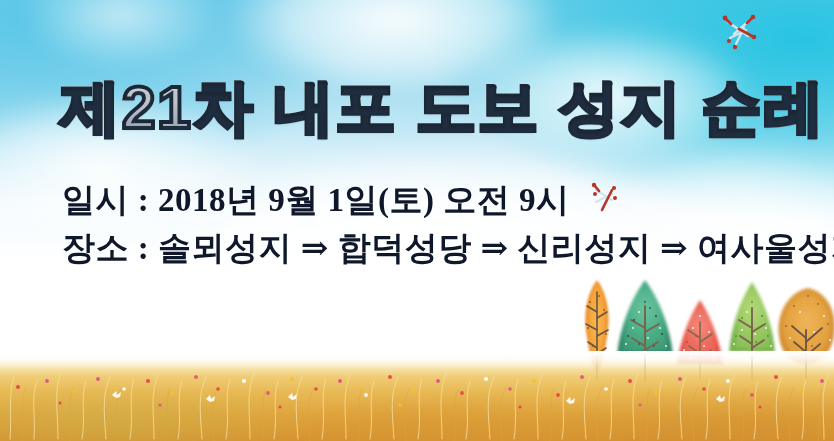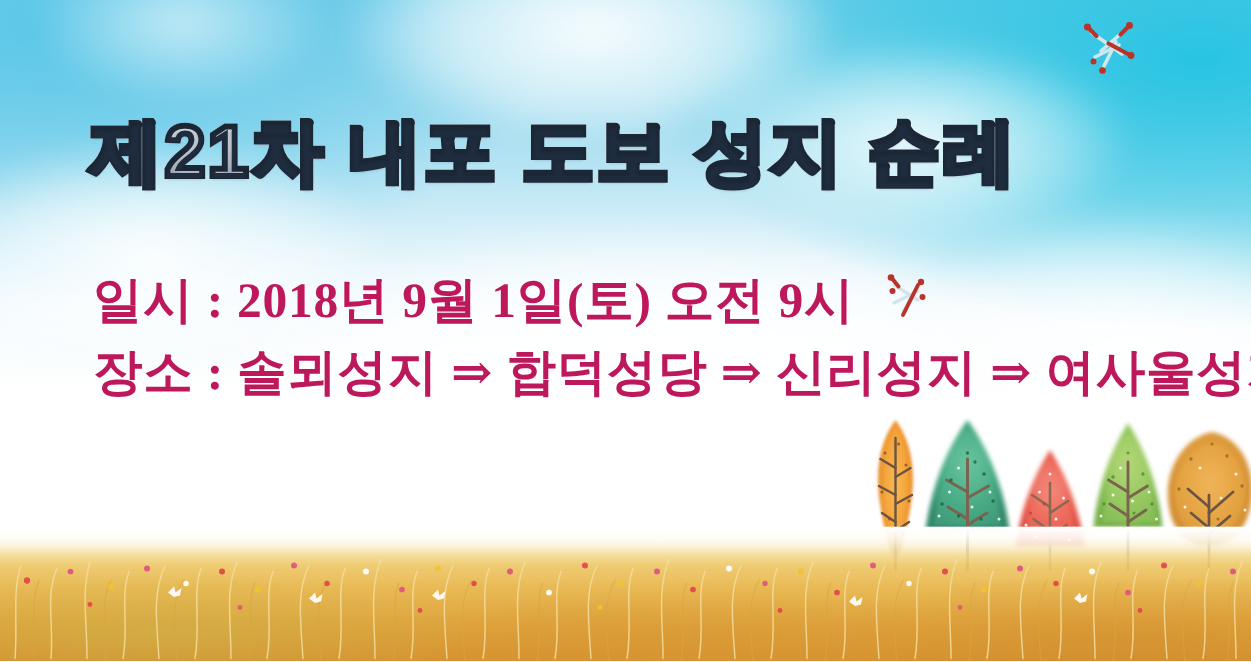--- a/index.html
+++ b/index.html
@@ -53,39 +53,39 @@
   .grass-svg{position:absolute;left:0;bottom:0;}
 
   
   .trees{position:absolute;left:566px;top:272px;width:268px;height:118px;}
 
   
   .title{
     position:absolute;left:60px;top:78px;
     font-family:"Liberation Sans",sans-serif;
     font-weight:bold;
-    font-size:48px;
+    font-size:60px;
     letter-spacing:2px;
     line-height:1;
     color:#f2f4f7;
     -webkit-text-stroke:4px #1b2735;
     paint-order:stroke fill;
     text-shadow:0 2px 2px rgba(40,60,85,.30);
     white-space:nowrap;
   }
   .title-inner{
     background:linear-gradient(to bottom,#ffffff 0%,#ffffff 42%,#e4e8ed 62%,#c9d0d8 85%,#eef1f4 100%);
     -webkit-background-clip:text;background-clip:text;
     -webkit-text-fill-color:transparent;
   }
   .bodyline{
     position:absolute;left:62px;
     font-family:"Liberation Serif","DejaVu Serif",serif;
     font-weight:bold;
-    color:#be185d;
+    color:#0f172a;
     white-space:nowrap;
     text-shadow:0 1px 0 rgba(255,255,255,.5);
   }
   .line1{top:178px;font-size:33px;letter-spacing:.5px;}
   .line2{top:226px;font-size:33px;letter-spacing:.5px;}
 
   .dragonfly{position:absolute;}
 </style>
 </head>
 <body>

